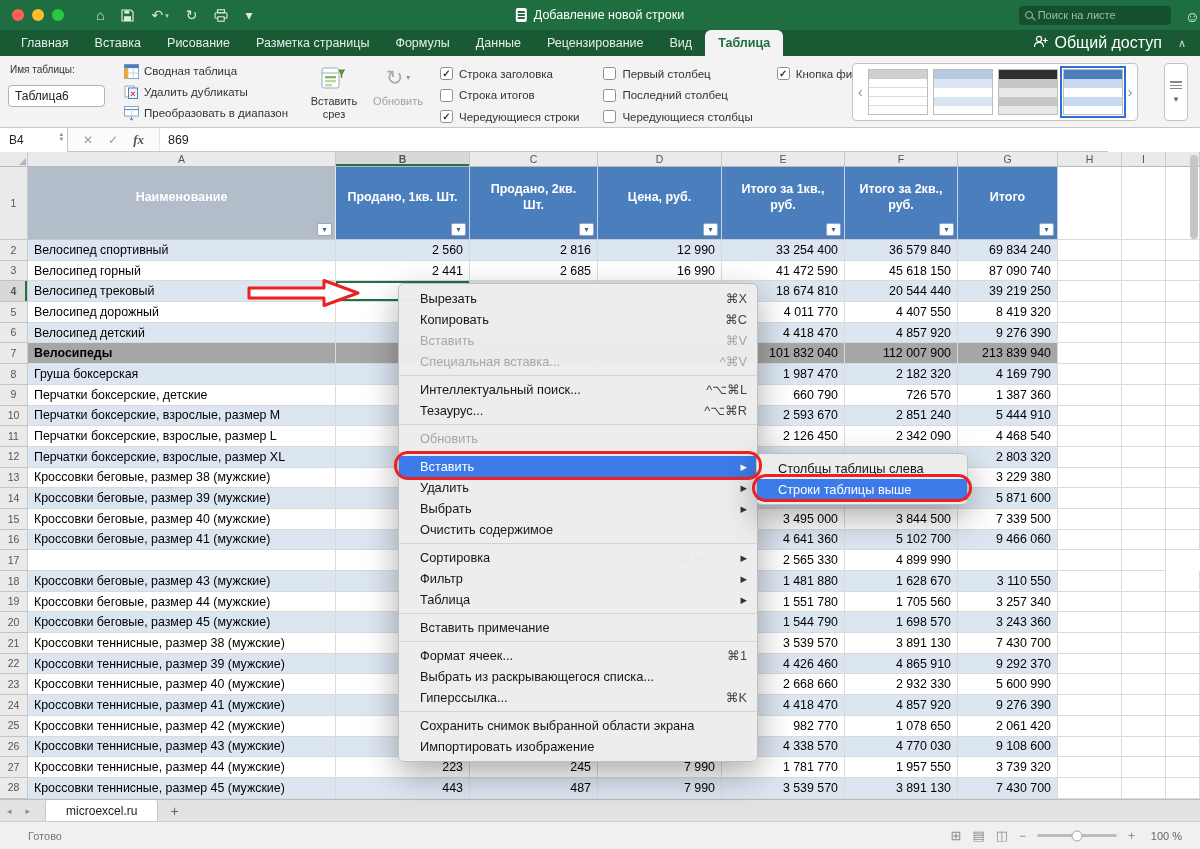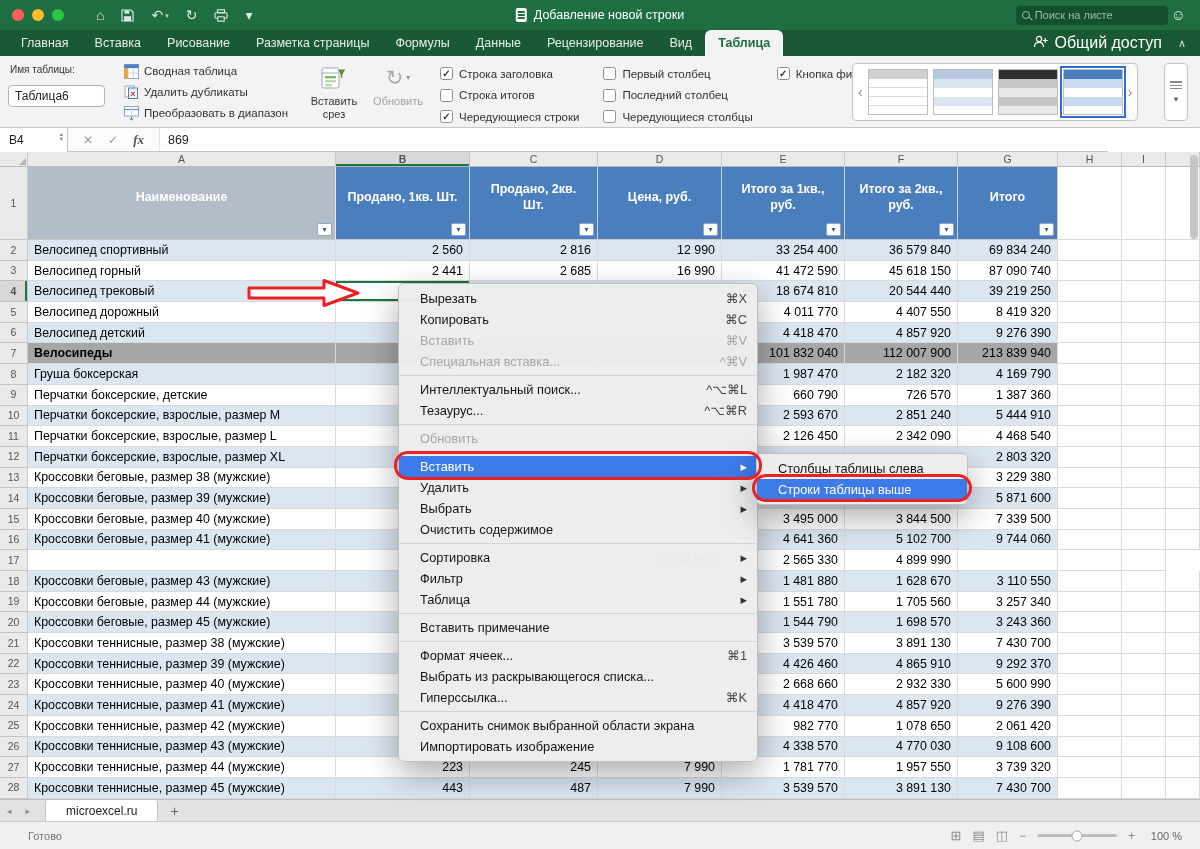--- a/index.html
+++ b/index.html
@@ -10,21 +10,21 @@
   .titlebar{position:absolute;left:0;top:0;width:1200px;height:30px;background:#1e6e41;display:flex;align-items:center;color:#eaf3ed;}
   .traffic{display:flex;gap:8px;padding:0 10px 0 12px;align-items:center;}
   .tl{width:12px;height:12px;border-radius:50%;display:inline-block;}
   .tl.red{background:#ff5f57;}.tl.yellow{background:#febc2e;}.tl.green{background:#28c840;}
   .tb-icons{display:flex;align-items:center;gap:17px;margin-left:22px;font-size:14px;}
   .tbi{color:#dcebe1;display:flex;align-items:center;line-height:1;}
   .tbi .mini{font-size:7px;margin-left:2px;color:#bcd6c6;}
   .tb-title{position:absolute;left:50%;transform:translateX(-50%);display:flex;align-items:center;gap:7px;font-size:12.5px;color:#fff;white-space:nowrap;}
   .doc-icon{width:11px;height:14px;background:#fff;border-radius:2px;position:relative;flex:0 0 auto;}
   .doc-icon:after{content:"";position:absolute;left:2px;top:3px;width:7px;height:1.5px;background:#1e6e41;box-shadow:0 3px 0 #1e6e41,0 6px 0 #1e6e41;}
-  .tb-right{margin-left:auto;display:flex;align-items:flex-start;gap:3px;padding-right:14px;}
+  .tb-right{margin-left:auto;display:flex;align-items:flex-end;gap:14px;}
   .searchpill{width:152px;height:19px;background:#14502e;border-radius:4px;display:flex;align-items:center;padding:0 6px;gap:5px;}
   .mag{width:8px;height:8px;border:1.4px solid #9cbfaa;border-radius:50%;position:relative;flex:0 0 auto;}
   .mag:after{content:"";position:absolute;width:5px;height:1.4px;background:#9cbfaa;transform:rotate(45deg);right:-4px;bottom:-1.5px;}
   .searchpill input{background:transparent;border:none;outline:none;color:#d7e8dd;font-size:11px;width:100%;font-family:inherit;}
   .searchpill input::placeholder{color:#9cbfaa;}
   .smiley{font-size:15px;color:#e8f2ec;}
 
   
   .tabbar{position:absolute;left:0;top:30px;width:1200px;height:26px;background:#195a35;display:flex;align-items:stretch;}
   .tabs{display:flex;align-items:stretch;padding-left:8px;}
@@ -557,21 +557,21 @@
         <div class="cell"></div>
       </div>
       <div class="grow gridcols band">
         <div class="rh">16</div>
         <div class="cell tb c-a">Кроссовки беговые, размер 41 (мужские)</div>
         <div class="cell tb c-b"></div>
         <div class="cell tb c-c"></div>
         <div class="cell tb c-d"></div>
         <div class="cell tb c-e">4 641 360</div>
         <div class="cell tb c-f">5 102 700</div>
-        <div class="cell tb c-g">9 744 060</div>
+        <div class="cell tb c-g">9 466 060</div>
         <div class="cell c-h"></div>
         <div class="cell c-i"></div>
         <div class="cell"></div>
       </div>
       <div class="grow gridcols">
         <div class="rh">17</div>
         <div class="cell tb c-b"></div>
         <div class="cell tb c-c"></div>
         <div class="cell tb c-d"></div>
         <div class="cell tb c-e">2 334 660</div>

